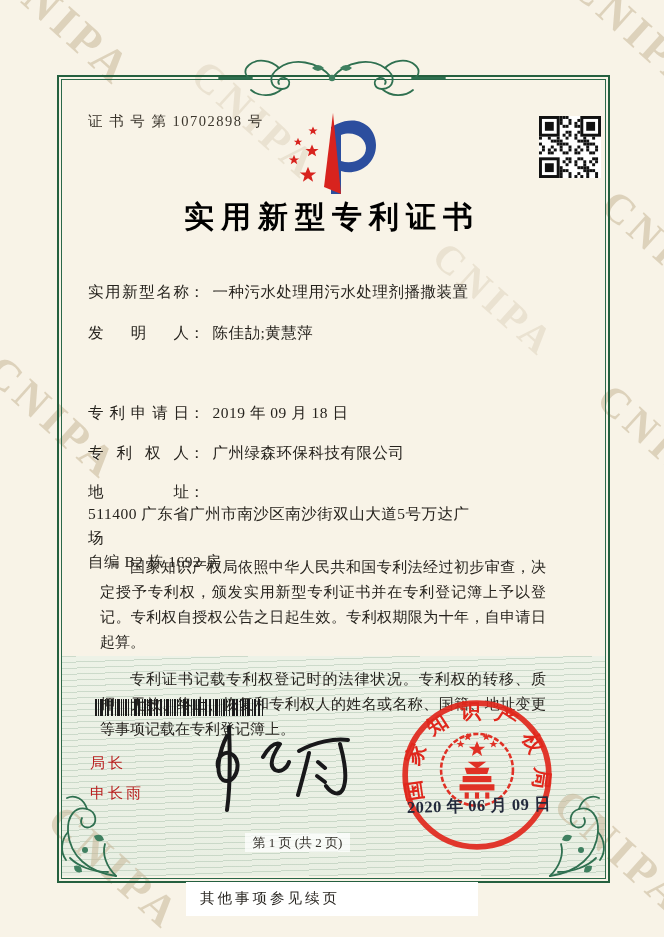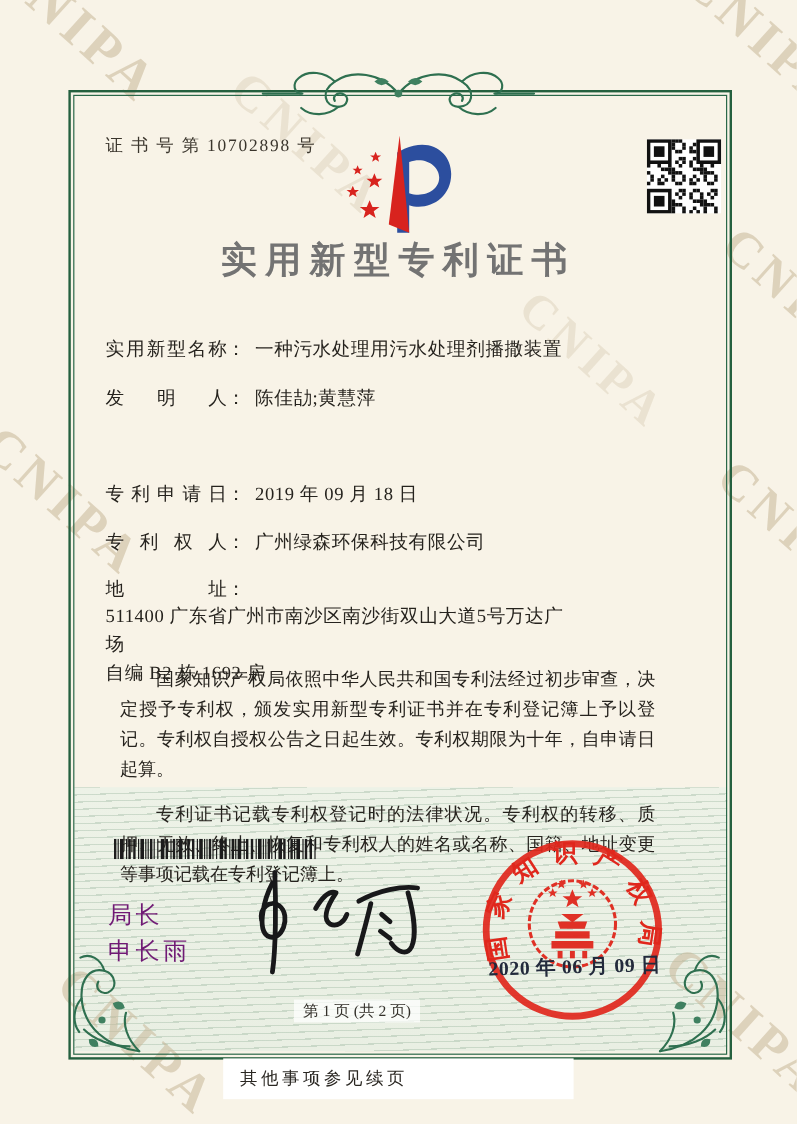--- a/index.html
+++ b/index.html
@@ -28,37 +28,37 @@
   .flourish{position:absolute;z-index:4;}
   .flourish.right{transform:scaleX(-1);}
 
   .content{position:absolute;left:0;top:0;width:664px;height:937px;z-index:5;border-radius:23px;}
 
   .cert-no{position:absolute;left:88px;top:112px;font-size:14.5px;color:#3a352c;letter-spacing:1.5px;}
   .logo{position:absolute;left:285px;top:111px;}
   .qr{position:absolute;left:539px;top:116px;width:62px;height:62px;}
 
   .title{position:absolute;left:0;top:197px;width:664px;text-align:center;
-    font-size:30px;font-weight:bold;color:#737373;letter-spacing:7px;}
+    font-size:30px;font-weight:bold;color:#000000;letter-spacing:7px;}
 
   .row{position:absolute;left:88px;width:500px;font-size:15.5px;color:#26231e;line-height:21px;}
   .flabel{display:inline-block;width:101px;text-align:justify;text-align-last:justify;vertical-align:top;}
   .fcolon{display:inline-block;margin-right:8px;vertical-align:top;}
   .fvalue{vertical-align:top;letter-spacing:0.5px;}
   .addrval{display:inline-block;width:385px;line-height:24px;letter-spacing:0.5px;}
   .grant2{position:absolute;left:258px;top:0;}
   .flabel.w5{width:95px;}
 
   .paras{position:absolute;left:88px;top:543px;width:470px;font-size:15px;line-height:25px;
     color:#26231e;text-align:justify;}
   .paras p{margin:12px;text-indent:2em;font-family:Liberation Serif, serif;}
 
   .barcode{position:absolute;left:95px;top:699px;}
   .director{position:absolute;left:90px;top:748px;font-family:"Liberation Sans","DejaVu Sans",sans-serif;
-    font-size:20px;color:#701a75;letter-spacing:3px;line-height:30px;}
+    font-size:15px;color:#b91c1c;letter-spacing:3px;line-height:30px;}
   .signature{position:absolute;left:185px;top:722px;}
 
   .seal{position:absolute;left:400px;top:698px;width:154px;height:154px;z-index:6;}
   .seal-date{position:absolute;left:396px;top:795px;width:166px;z-index:7;text-align:center;
     font-size:16.5px;font-weight:bold;color:#232a3c;letter-spacing:0.5px;transform:rotate(-1.5deg);}
 
   .page-num{position:absolute;left:0;top:834px;width:595px;text-align:center;font-size:13px;color:#33302a;z-index:6;}
   .page-num span{background:rgba(255,255,255,0.72);padding:2px 8px;}
 
   .footer-strip{position:absolute;left:186px;top:882px;width:292px;height:34px;background:#ffffff;z-index:6;}

